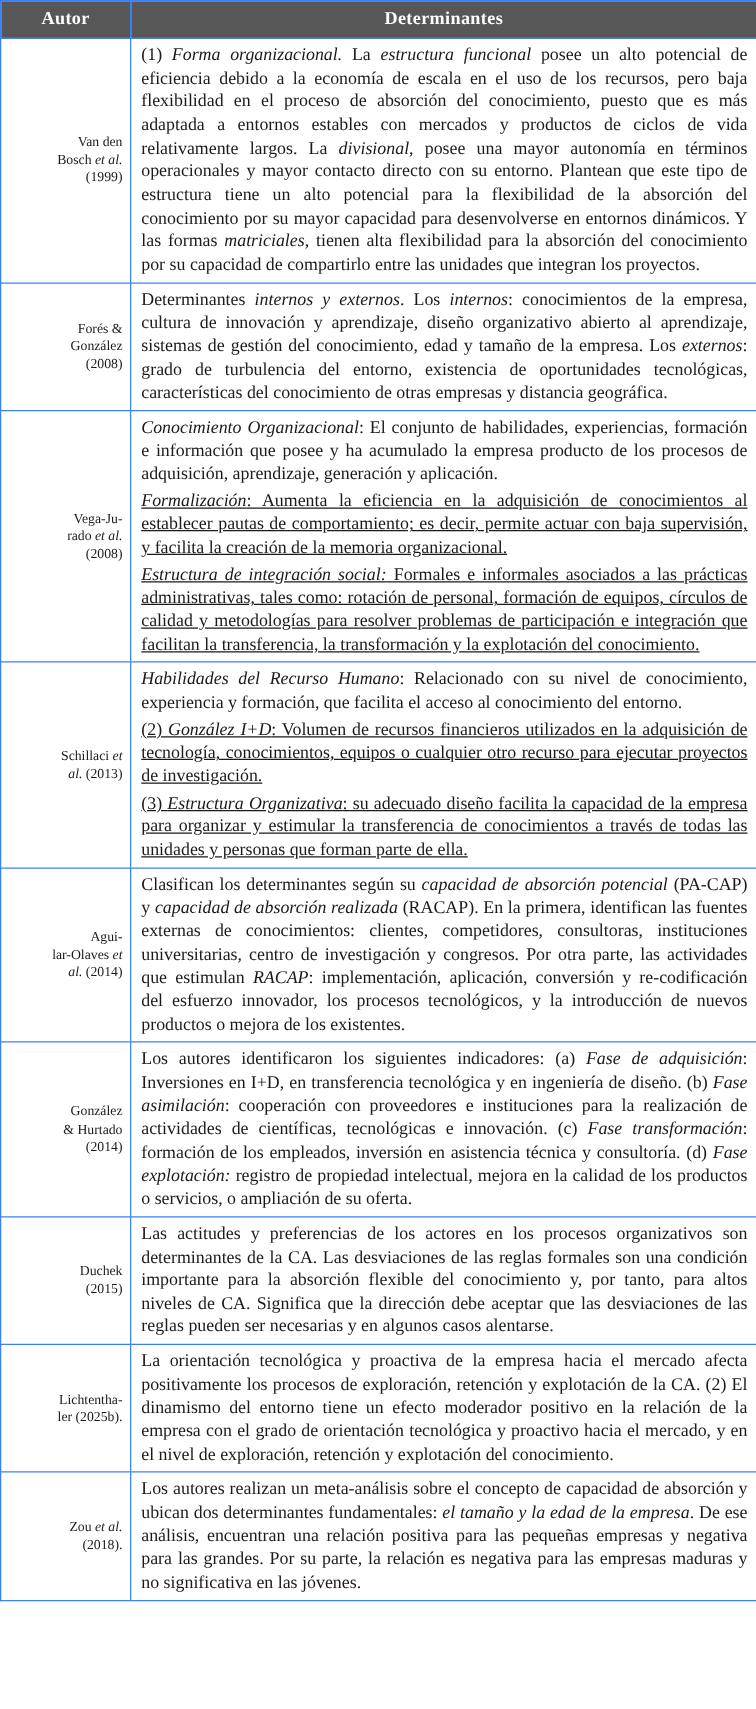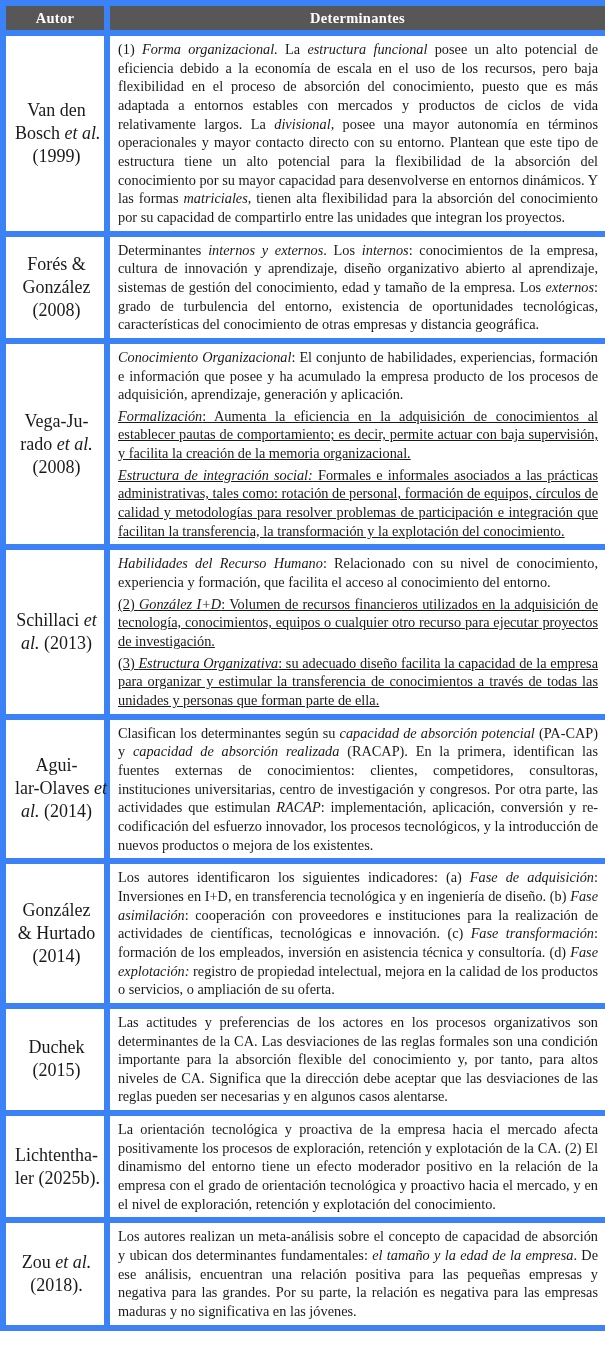--- a/index.html
+++ b/index.html
@@ -19,44 +19,44 @@
     box-sizing: border-box;
   }
   table.determinants-table {
     width: 605px;
     border-collapse: collapse;
     table-layout: fixed;
     border: 1px solid #3a3a3a;
   }
   table.determinants-table td,
   table.determinants-table th {
-    border: 6px solid #3b82f6;
+    border: 1px solid #3b82f6;
     vertical-align: middle;
     box-sizing: border-box;
   }
   thead th {
     background: #575757;
     color: #ffffff;
     font-weight: bold;
     font-size: 14.5px;
     letter-spacing: 0.3px;
     height: 30px;
     padding: 2px 4px;
     text-align: center;
     vertical-align: middle;
   }
   th.col-autor { width: 104px; }
   th.col-determinantes { width: 501px; }
 
   td.author-cell {
     width: 104px;
     padding: 4px 6px 4px 9px;
-    font-size: 18px;
+    font-size: 11px;
     line-height: 1.28;
-    text-align: center;
+    text-align: right;
     vertical-align: middle;
   }
   td.author-cell .au-line { display: block; white-space: nowrap; }
   td.author-cell i { }
 
   td.content-cell {
     width: 501px;
     padding: 4px 7px 4px 8px;
     font-size: 14.3px;
     line-height: 1.305;

